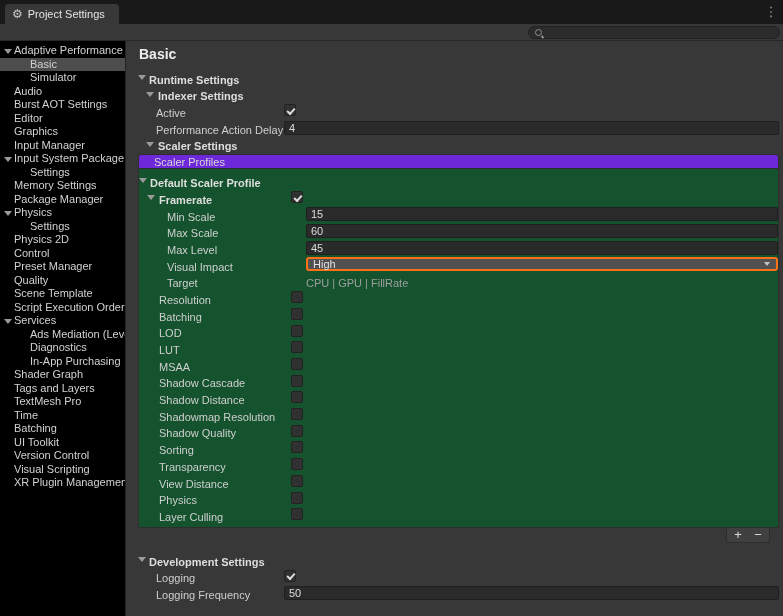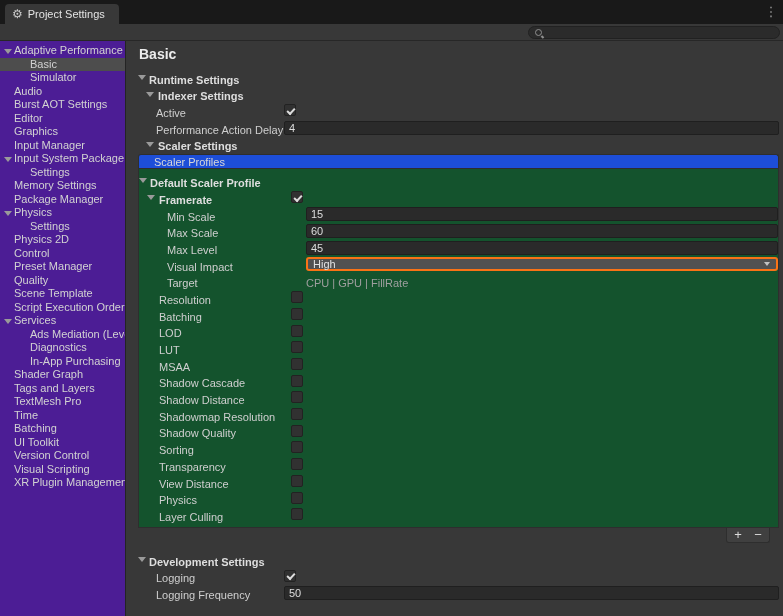--- a/index.html
+++ b/index.html
@@ -13,21 +13,21 @@
   .kebab{position:absolute;right:5px;top:4px;font-size:13px;color:#9b9b9b;width:14px;text-align:center;line-height:15px}
 
   
   .toolbar{height:17px;background:#383838;border-bottom:1px solid #272727;position:relative}
   .search{position:absolute;top:2px;right:3px;width:252px;height:13px;background:#2b2b2b;border:1px solid #212121;border-radius:7px;display:flex;align-items:center;padding:0 5px;gap:3px}
   .mag{width:10px;height:10px;position:relative;flex:0 0 auto}
   .mag::before{content:"";position:absolute;left:1px;top:1px;width:5px;height:5px;border:1px solid #8f8f8f;border-radius:50%}
   .mag::after{content:"";position:absolute;left:7px;top:8px;width:3px;height:2px;background:#8f8f8f;transform:rotate(45deg)}
 
   
-  .sidebar{position:absolute;left:0;top:41px;bottom:0;width:126px;background:#4c1d95;border-right:1px solid #242424;padding-top:3px;overflow:hidden}
+  .sidebar{position:absolute;left:0;top:41px;bottom:0;width:126px;background:#000000;border-right:1px solid #242424;padding-top:3px;overflow:hidden}
   .side-item{position:relative;height:13.5px;line-height:13.5px;padding-left:14px;white-space:nowrap;overflow:hidden;color:#d2d2d2}
   .side-item.indent1{padding-left:30px}
   .side-item.selected{background:#4d4d4d}
   .side-item .tri{position:absolute;left:4px;top:4.5px}
 
   .tri{width:0;height:0;border-left:4px solid transparent;border-right:4px solid transparent;border-top:5px solid #9a9a9a;display:inline-block}
 
   
   .main{position:absolute;left:127px;top:41px;right:0;bottom:0;overflow:hidden;background:#383838}
   .page-title{font-size:14px;font-weight:bold;color:#ececec;margin:5px 0 7px 12px}
@@ -48,21 +48,21 @@
   .ctrl-a{position:absolute;left:146px;right:0;top:1.5px}
   .ctrl-b{position:absolute;left:167px;right:0;top:1.5px}
   .pos-b{position:absolute;left:167px}
   .field{height:14px;background:#2a2a2a;border:1px solid #1f1f1f;border-radius:2px;color:#dcdcdc;display:flex;align-items:center;padding:0 4px;white-space:nowrap}
   .popup{height:14px;background:#515151;border:2px solid #f97316;border-radius:3px;color:#e2e2e2;display:flex;align-items:center;justify-content:space-between;padding:0 6px 0 5px}
   .popup-arrow{width:0;height:0;border-left:3.5px solid transparent;border-right:3.5px solid transparent;border-top:4px solid #c2c2c2}
   .target-text{color:#9f9f9f}
 
   
   .rlist{margin:2px 4px 0 11px}
-  .rlist-header{height:14px;background:#1d4ed8;border:1px solid #2e2e2e;border-bottom:none;border-radius:3px 3px 0 0;display:flex;align-items:center;padding-left:15px;color:#d8d8d8}
+  .rlist-header{height:14px;background:#6d28d9;border:1px solid #2e2e2e;border-bottom:none;border-radius:3px 3px 0 0;display:flex;align-items:center;padding-left:15px;color:#d8d8d8}
   .rlist-body{border:1px solid #2e2e2e;padding:3px 0 4px 0;background:#14532d}
   .rlist-footer{display:flex;justify-content:flex-end;padding-right:9px}
   .footer-box{width:44px;height:15px;background:#404040;border:1px solid #2e2e2e;border-top:none;border-radius:0 0 3px 3px;display:flex;align-items:center;justify-content:center}
   .footer-btn{width:20px;text-align:center;color:#dcdcdc;font-size:13px;line-height:13px}
 </style>
 </head>
 <body>
 
 <div class="titlebar">
   <div class="tab">

